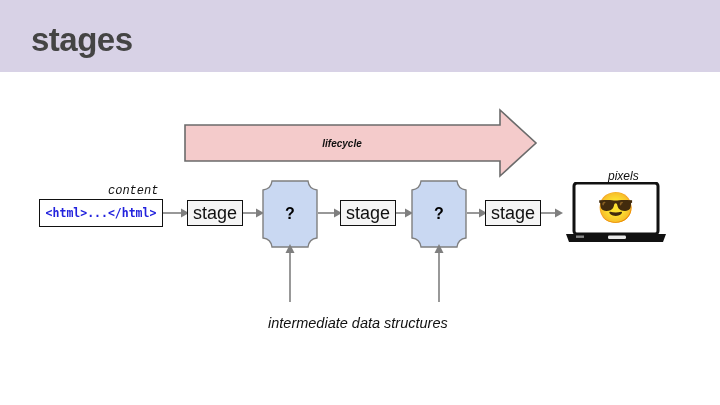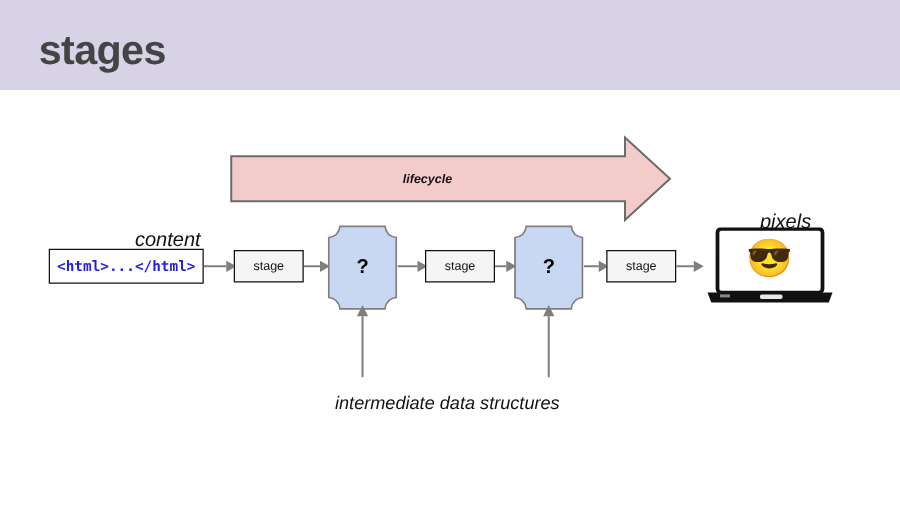--- a/index.html
+++ b/index.html
@@ -93,42 +93,43 @@
   .code-text {
     font-family: "DejaVu Sans Mono", "Liberation Mono", monospace;
     font-size: 11.5px;
     font-weight: bold;
     color: #2222dd;
     white-space: nowrap;
     letter-spacing: 0px;
   }
   .label-italic {
     position: absolute;
-    font-size: 16px;
+    font-size: 12px;
     font-style: italic;
     color: #111111;
     white-space: nowrap;
   }
   .content-label {
     left: 108px;
     top: 184px;
+    font-family: Liberation Mono, monospace;
   }
   .pixels-label {
     left: 608px;
     top: 169px;
   }
   .stage-box {
     width: 56px;
     height: 26px;
     border: 1.4px solid #111111;
     background: #f5f5f5;
     display: flex;
     align-items: center;
     justify-content: center;
-    font-size: 10px;
+    font-size: 18px;
     color: #111111;
     top: 200px;
   }
   .stage-1 { left: 187px; }
   .stage-2 { left: 340px; }
   .stage-3 { left: 485px; }
 
   .hex-node {
     width: 56px;
     height: 68px;

